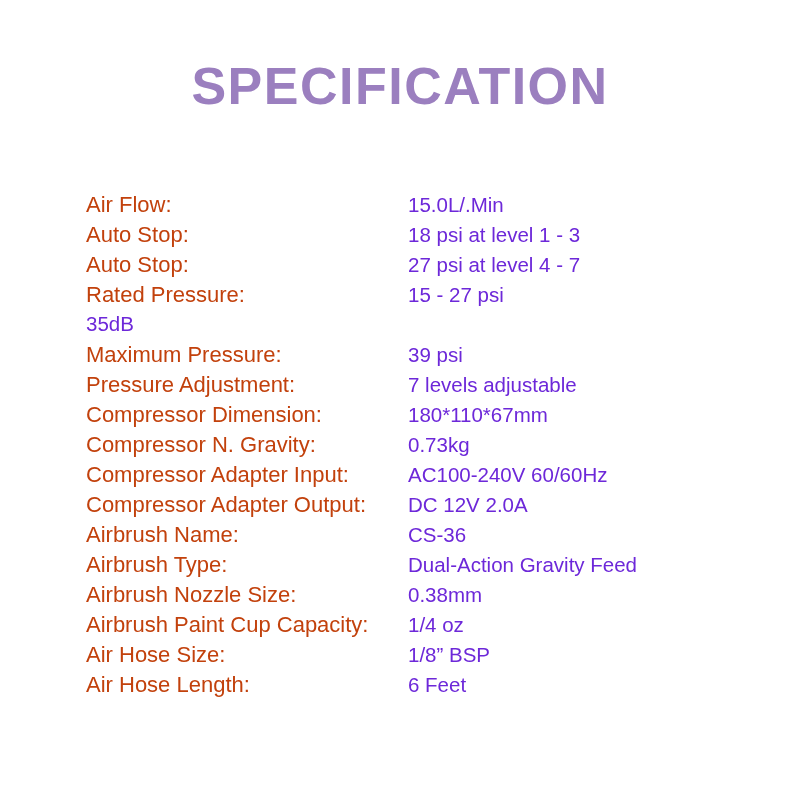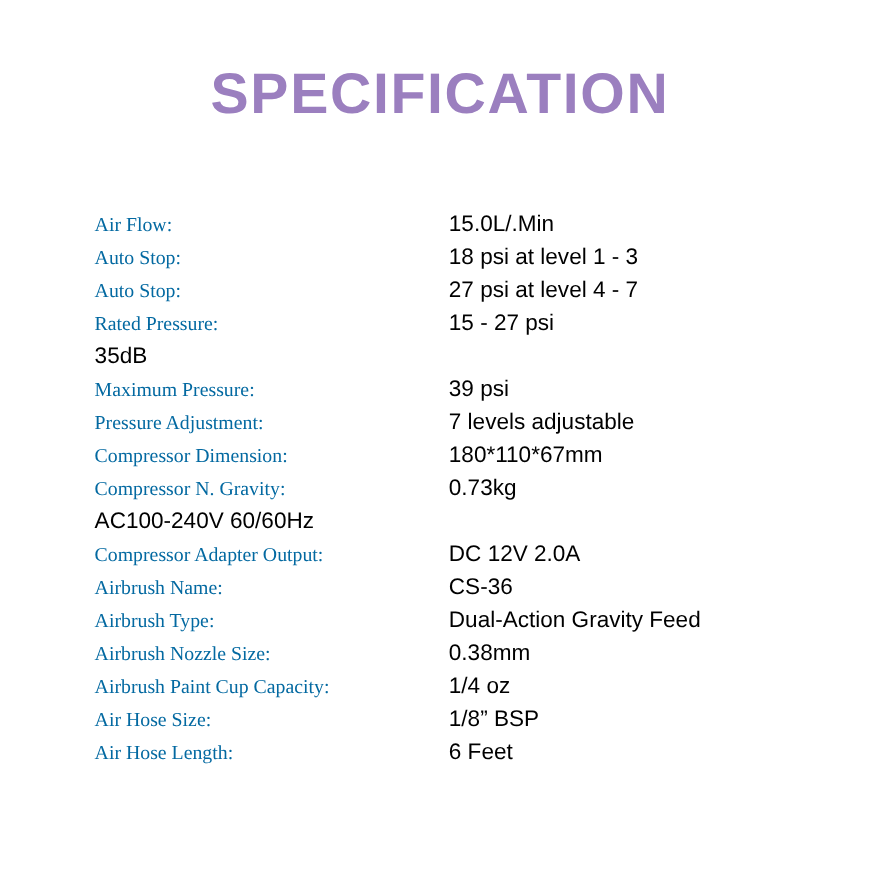--- a/index.html
+++ b/index.html
@@ -39,29 +39,28 @@
     width: 640px;
   }
   .spec-row {
     display: flex;
     align-items: baseline;
     height: 30px;
   }
   .spec-label {
     width: 322px;
     flex: 0 0 322px;
-    font-size: 18px;
-    color: #0369a1;
+    font-size: 22px;
+    color: #c2410c;
     white-space: nowrap;
-    font-family: Liberation Serif, serif;
   }
   .spec-value {
     flex: 1 1 auto;
     font-size: 20.5px;
-    color: #000000;
+    color: #6d28d9;
     white-space: nowrap;
   }
 </style>
 </head>
 <body>
 
 <div class="page">
 
   <div class="title">SPECIFICATION</div>
 
@@ -105,20 +104,21 @@
       <div class="spec-label">Compressor Dimension:</div>
       <div class="spec-value">180*110*67mm</div>
     </div>
 
     <div class="spec-row">
       <div class="spec-label">Compressor N. Gravity:</div>
       <div class="spec-value">0.73kg</div>
     </div>
 
     <div class="spec-row">
+      <div class="spec-label">Compressor Adapter Input:</div>
       <div class="spec-value">AC100-240V 60/60Hz</div>
     </div>
 
     <div class="spec-row">
       <div class="spec-label">Compressor Adapter Output:</div>
       <div class="spec-value">DC 12V 2.0A</div>
     </div>
 
     <div class="spec-row">
       <div class="spec-label">Airbrush Name:</div>

